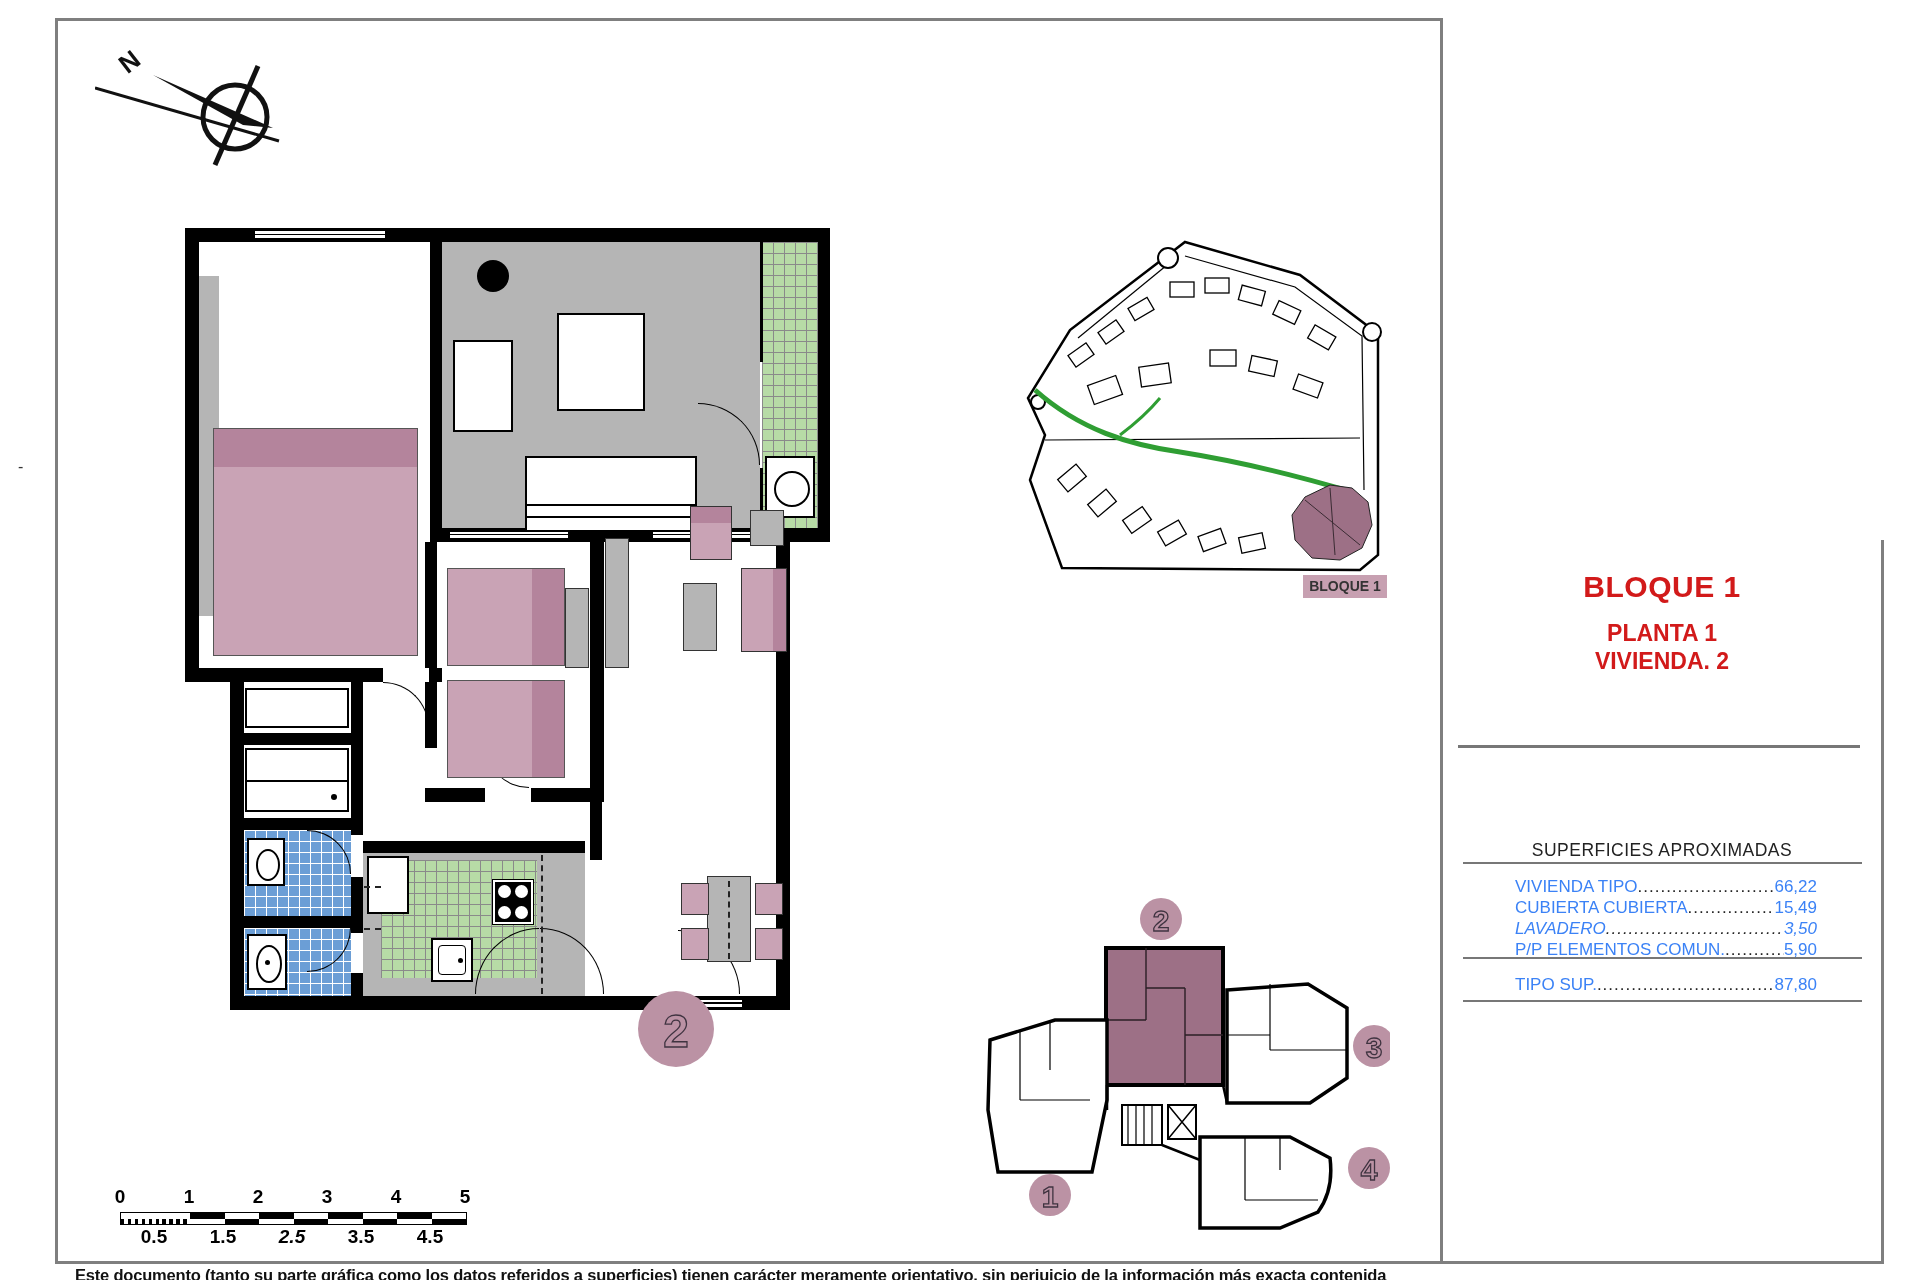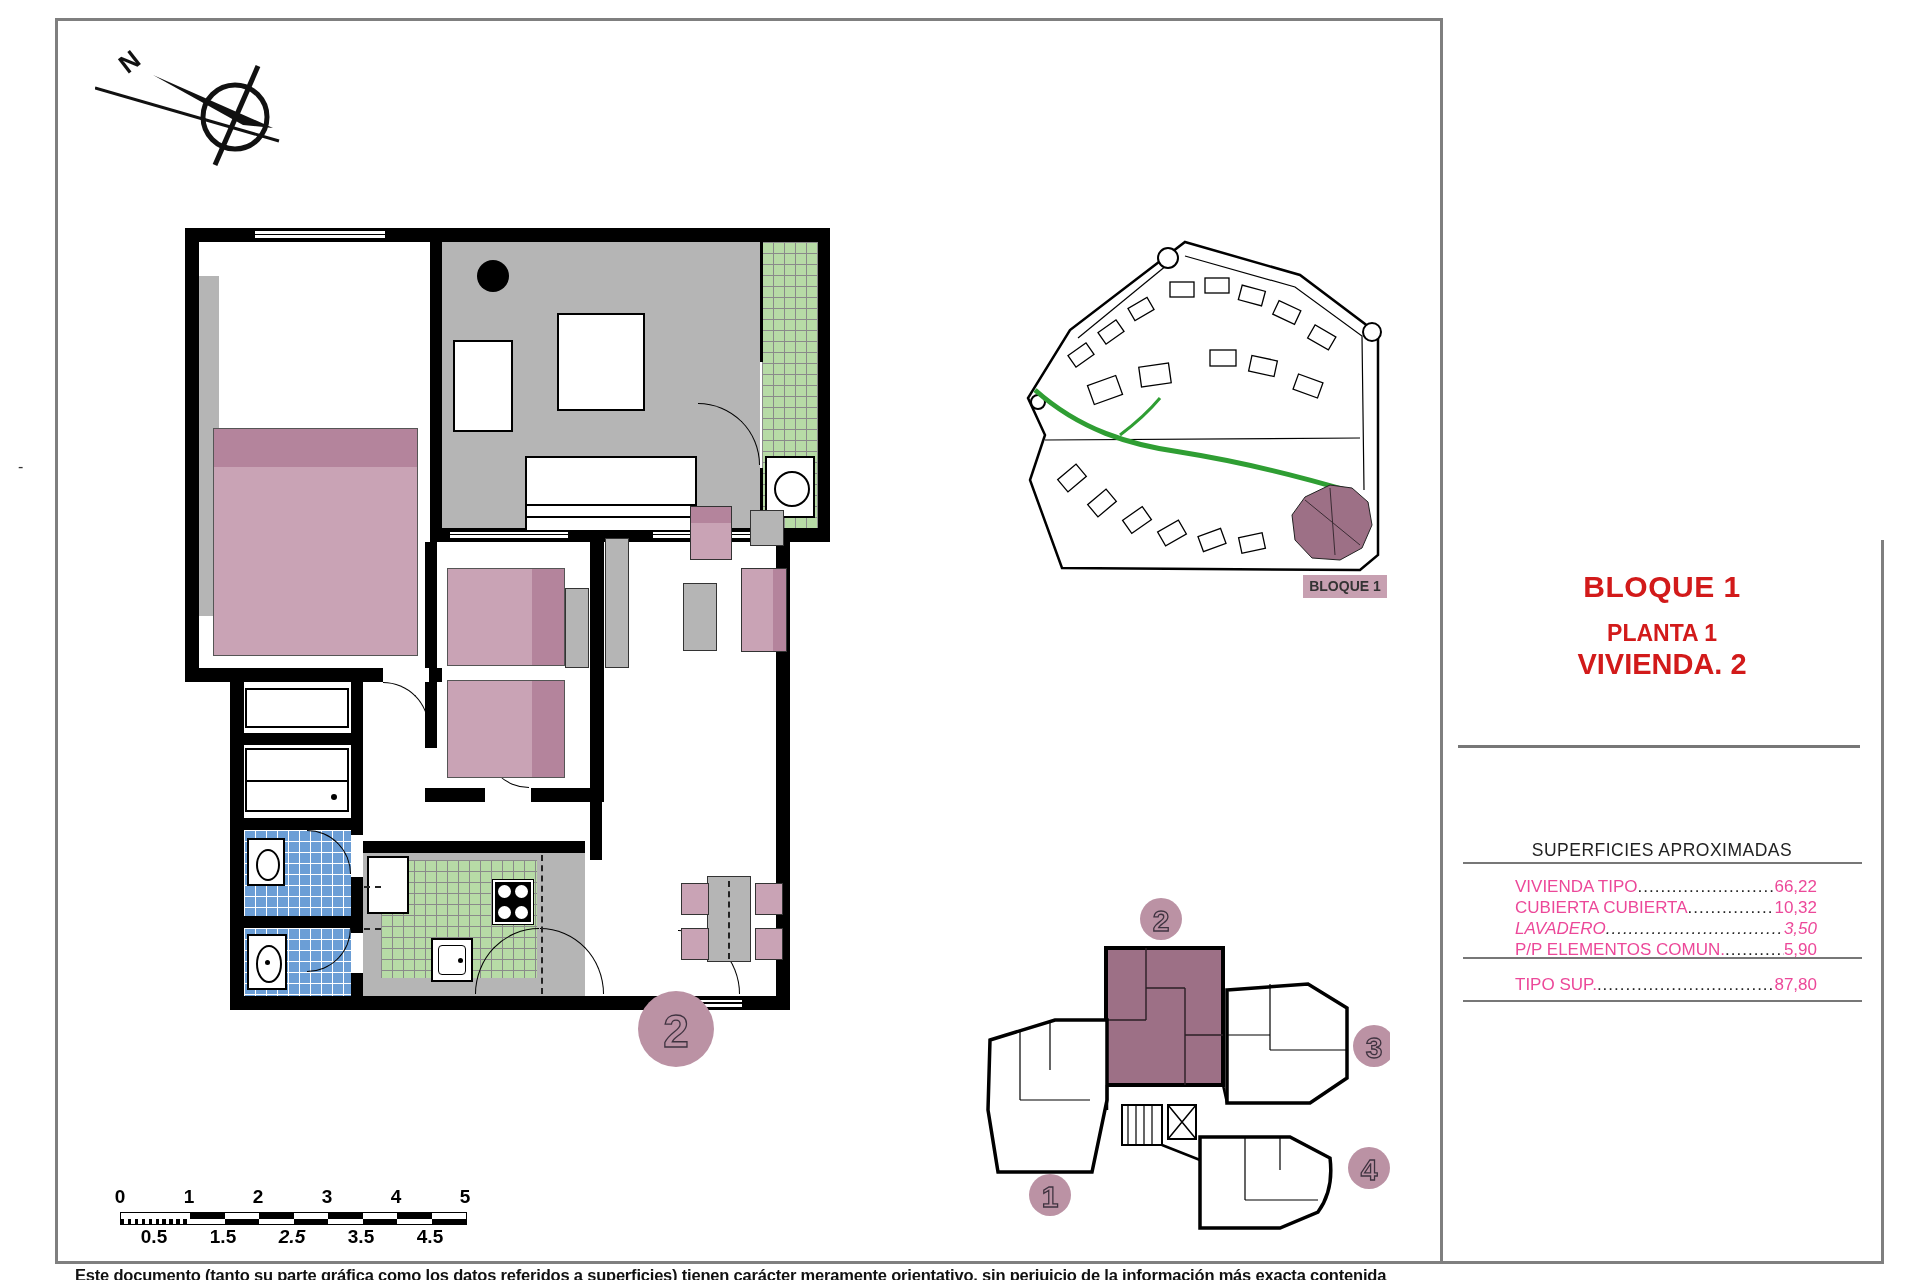--- a/index.html
+++ b/index.html
@@ -22,21 +22,21 @@
   .win{position:absolute;background:linear-gradient(180deg,#000 0 1.5px,#fff 1.5px 4px,#000 4px 5.5px,#fff 5.5px 8.5px,#000 8.5px 10px);height:10px;}
   .arc{position:absolute;box-sizing:border-box;border:0 solid #000;background:transparent;}
   .arc-tr{border-top:1.5px solid #000;border-right:1.5px solid #000;border-top-right-radius:100%;}
   .arc-tl{border-top:1.5px solid #000;border-left:1.5px solid #000;border-top-left-radius:100%;}
   .arc-bl{border-bottom:1.5px solid #000;border-left:1.5px solid #000;border-bottom-left-radius:100%;}
   .arc-br{border-bottom:1.5px solid #000;border-right:1.5px solid #000;border-bottom-right-radius:100%;}
   .dashv{position:absolute;border-left:2px dashed #222;}
   .dashh{position:absolute;border-top:2px dashed #222;}
   .ttl{position:absolute;left:1443px;width:438px;text-align:center;font-weight:bold;color:#d21a1a;}
   .tbl-row{position:absolute;left:1463px;width:399px;display:flex;align-items:baseline;
-           font-size:17px;color:#ec4899;}
+           font-size:17px;color:#3b82f6;}
   .tbl-row .lbl{margin-left:52px;white-space:nowrap;}
   .tbl-row .val{margin-right:45px;white-space:nowrap;}
   .dots{flex:1;overflow:hidden;white-space:nowrap;color:#222;}
   .dots::after{content:"....................................................................................";letter-spacing:1px;}
   .scale-num{position:absolute;font-weight:bold;font-size:19px;color:#000;transform:translateX(-50%);}
   .chair{position:absolute;width:28px;height:32px;border:1px solid #333;box-sizing:border-box;}
   .circ-badge{fill:#bb92a4;}
   .outline-digit{fill:none;stroke:#3f3340;stroke-width:1.3;font-weight:bold;
                  font-family:"Liberation Sans",sans-serif;}
 </style>
@@ -242,35 +242,35 @@
   <circle cx="424" cy="176" r="21" class="circ-badge"></circle>
   <circle cx="419" cy="298" r="21" class="circ-badge"></circle>
   <text x="100" y="326" text-anchor="middle" dominant-baseline="central" font-size="30" class="outline-digit">1</text>
   <text x="211" y="50" text-anchor="middle" dominant-baseline="central" font-size="30" class="outline-digit">2</text>
   <text x="424" y="177" text-anchor="middle" dominant-baseline="central" font-size="30" class="outline-digit">3</text>
   <text x="419" y="299" text-anchor="middle" dominant-baseline="central" font-size="30" class="outline-digit">4</text>
 </svg>
 
 <div class="ttl" style="top:570px;font-size:30px;letter-spacing:.5px;">BLOQUE 1</div>
 <div class="ttl" style="top:620px;font-size:23px;">PLANTA 1</div>
-<div class="ttl" style="top:648px;font-size:29px;text-align:center;">VIVIENDA. 2</div>
+<div class="ttl" style="top:648px;font-size:23px;text-align:center;">VIVIENDA. 2</div>
 <div class="rule" style="left:1458px;top:745px;width:402px;height:3px;"></div>
 
 <div class="abs" style="left:1443px;top:840px;width:438px;text-align:center;font-size:17.5px;color:#222;letter-spacing:.5px;">SUPERFICIES APROXIMADAS</div>
 <div class="rule" style="left:1463px;top:862px;width:399px;"></div>
 
 <div class="tbl-row" style="top:877px;">
   <span class="lbl">VIVIENDA TIPO</span>
   <span class="dots"></span>
   <span class="val">66,22</span>
 </div>
 <div class="tbl-row" style="top:898px;">
   <span class="lbl">CUBIERTA CUBIERTA</span>
   <span class="dots"></span>
-  <span class="val">10,32</span>
+  <span class="val">15,49</span>
 </div>
 <div class="tbl-row" style="top:919px;font-style:italic;">
   <span class="lbl">LAVADERO</span>
   <span class="dots"></span>
   <span class="val">3,50</span>
 </div>
 <div class="tbl-row" style="top:940px;">
   <span class="lbl">P/P ELEMENTOS COMUN.</span>
   <span class="dots"></span>
   <span class="val">5,90</span>

